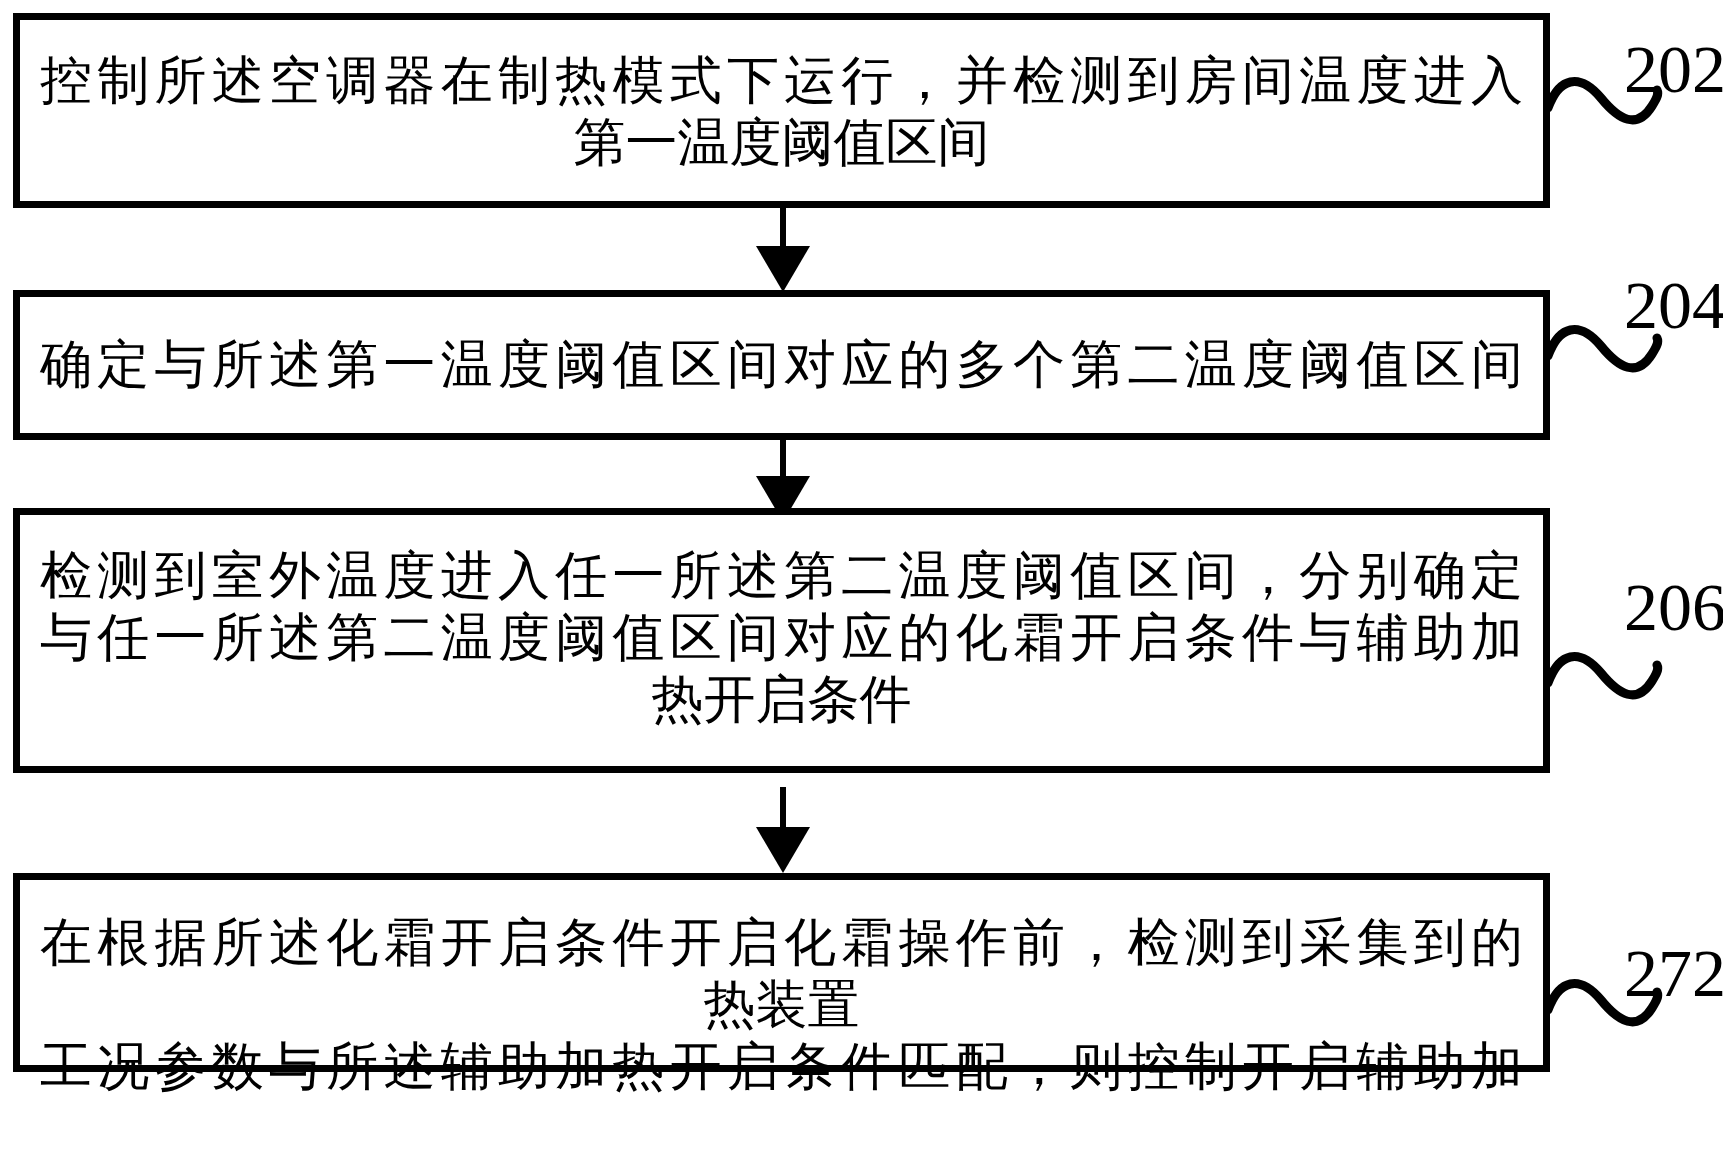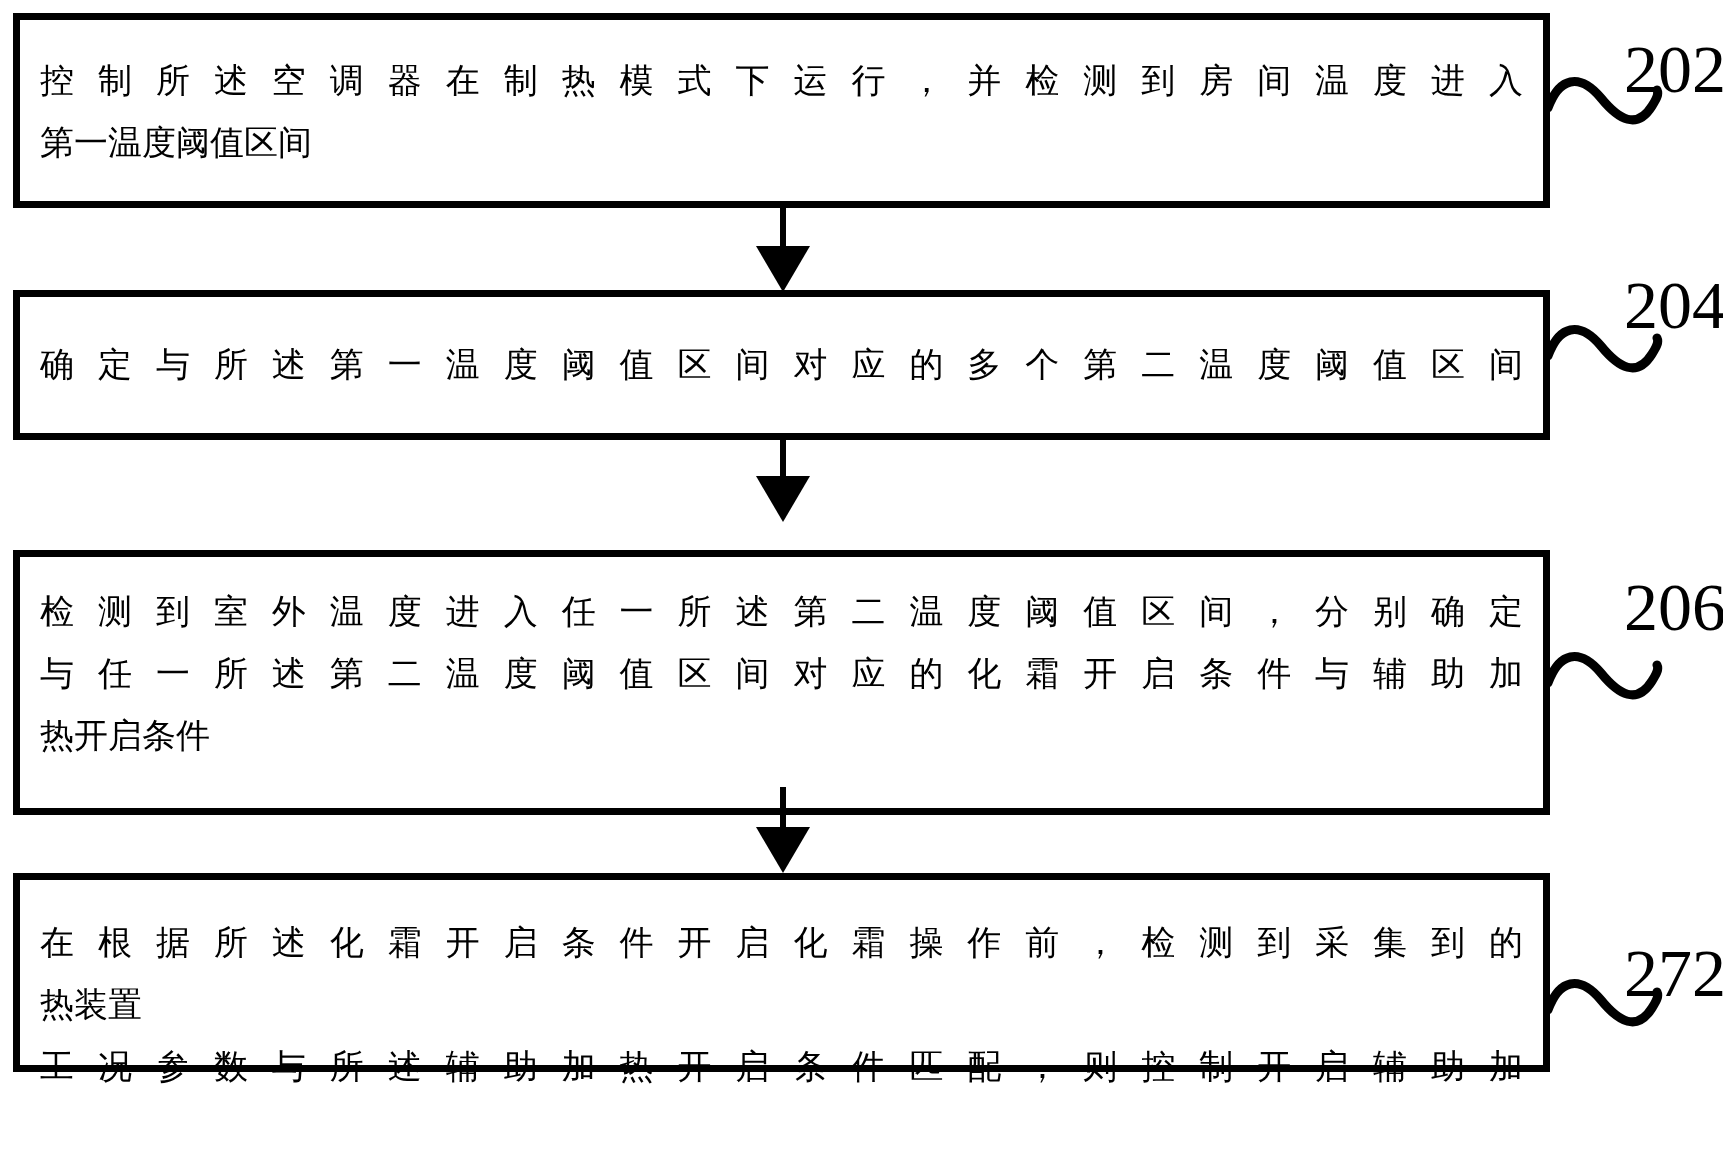--- a/index.html
+++ b/index.html
@@ -11,34 +11,34 @@
     font-family:"Liberation Serif", serif;
     color:#000;
   }
   .flow-box {
     position:absolute;
     left:13px;
     width:1537px;
     box-sizing:border-box;
     border:7px solid #000;
     background:#fff;
-    font-size:34px;
+    font-size:52px;
     padding:0 20px;
   }
   #box-202 { top:13px;  height:195px; padding-top:30px; }
   #box-204 { top:290px; height:150px; padding-top:37px;font-family:Liberation Serif, serif; }
-  #box-206 { top:550px; height:265px; padding-top:24px; }
+  #box-206 { top:508px; height:265px; padding-top:30px; }
   #box-208 { top:873px; height:199px; padding-top:32px; }
   .box-line { height:62px; line-height:62px; white-space:nowrap; }
   .box-line.fill {
     text-align:justify;
     text-align-last:justify;
     white-space:normal;
   }
-  .box-line.center { }
+  .box-line.center { text-align:center; }
   .connector-shaft {
     position:absolute;
     left:780px; width:6px;
     background:#000;
   }
   .connector-head {
     position:absolute;
     left:756px;
     width:0; height:0;
     border-left:27px solid transparent;

